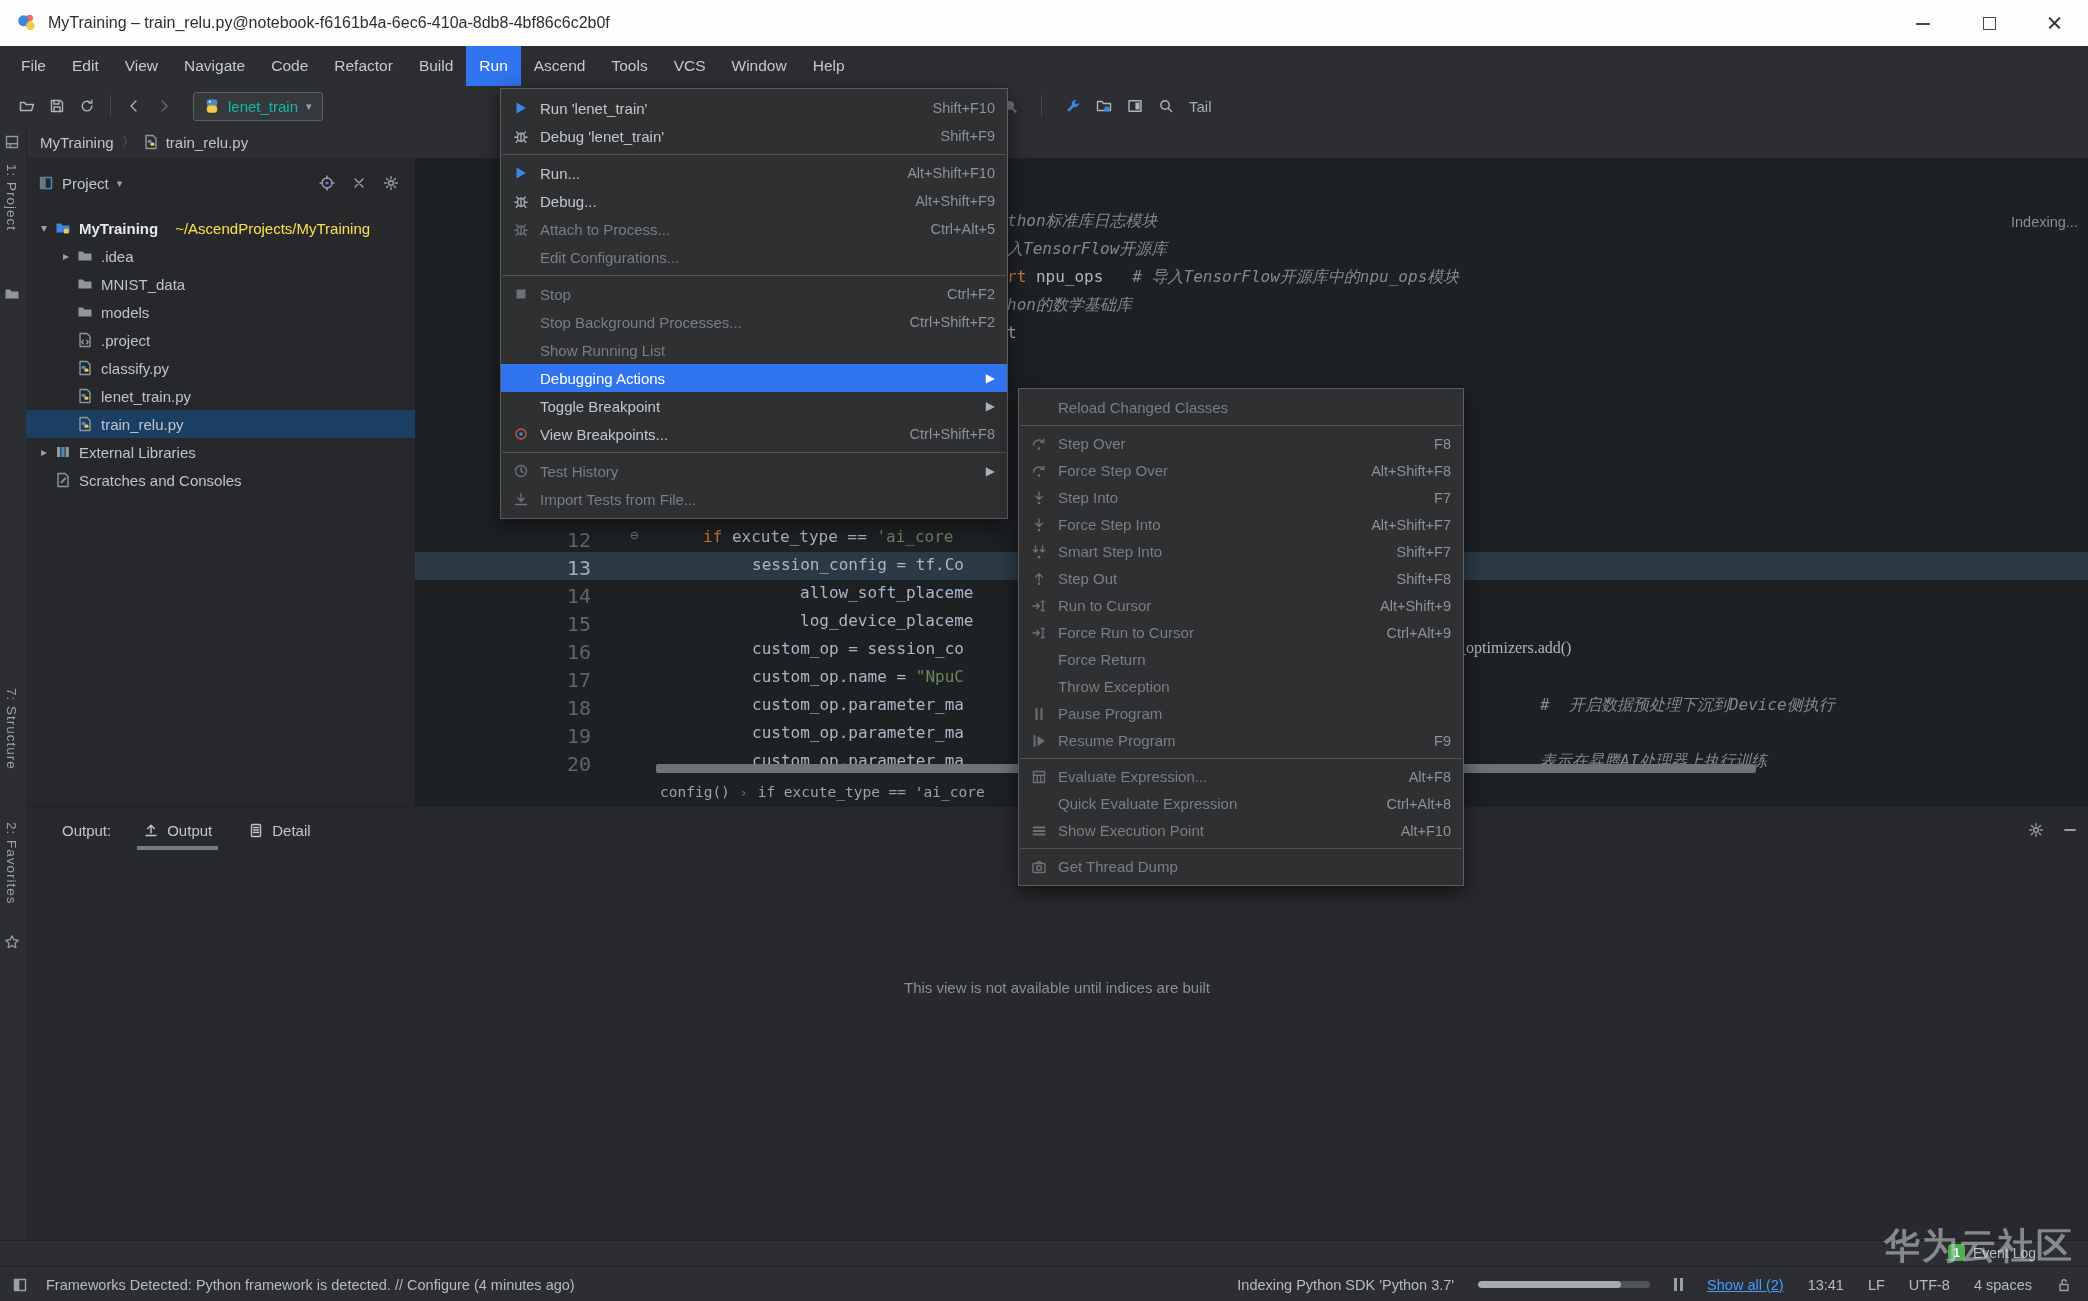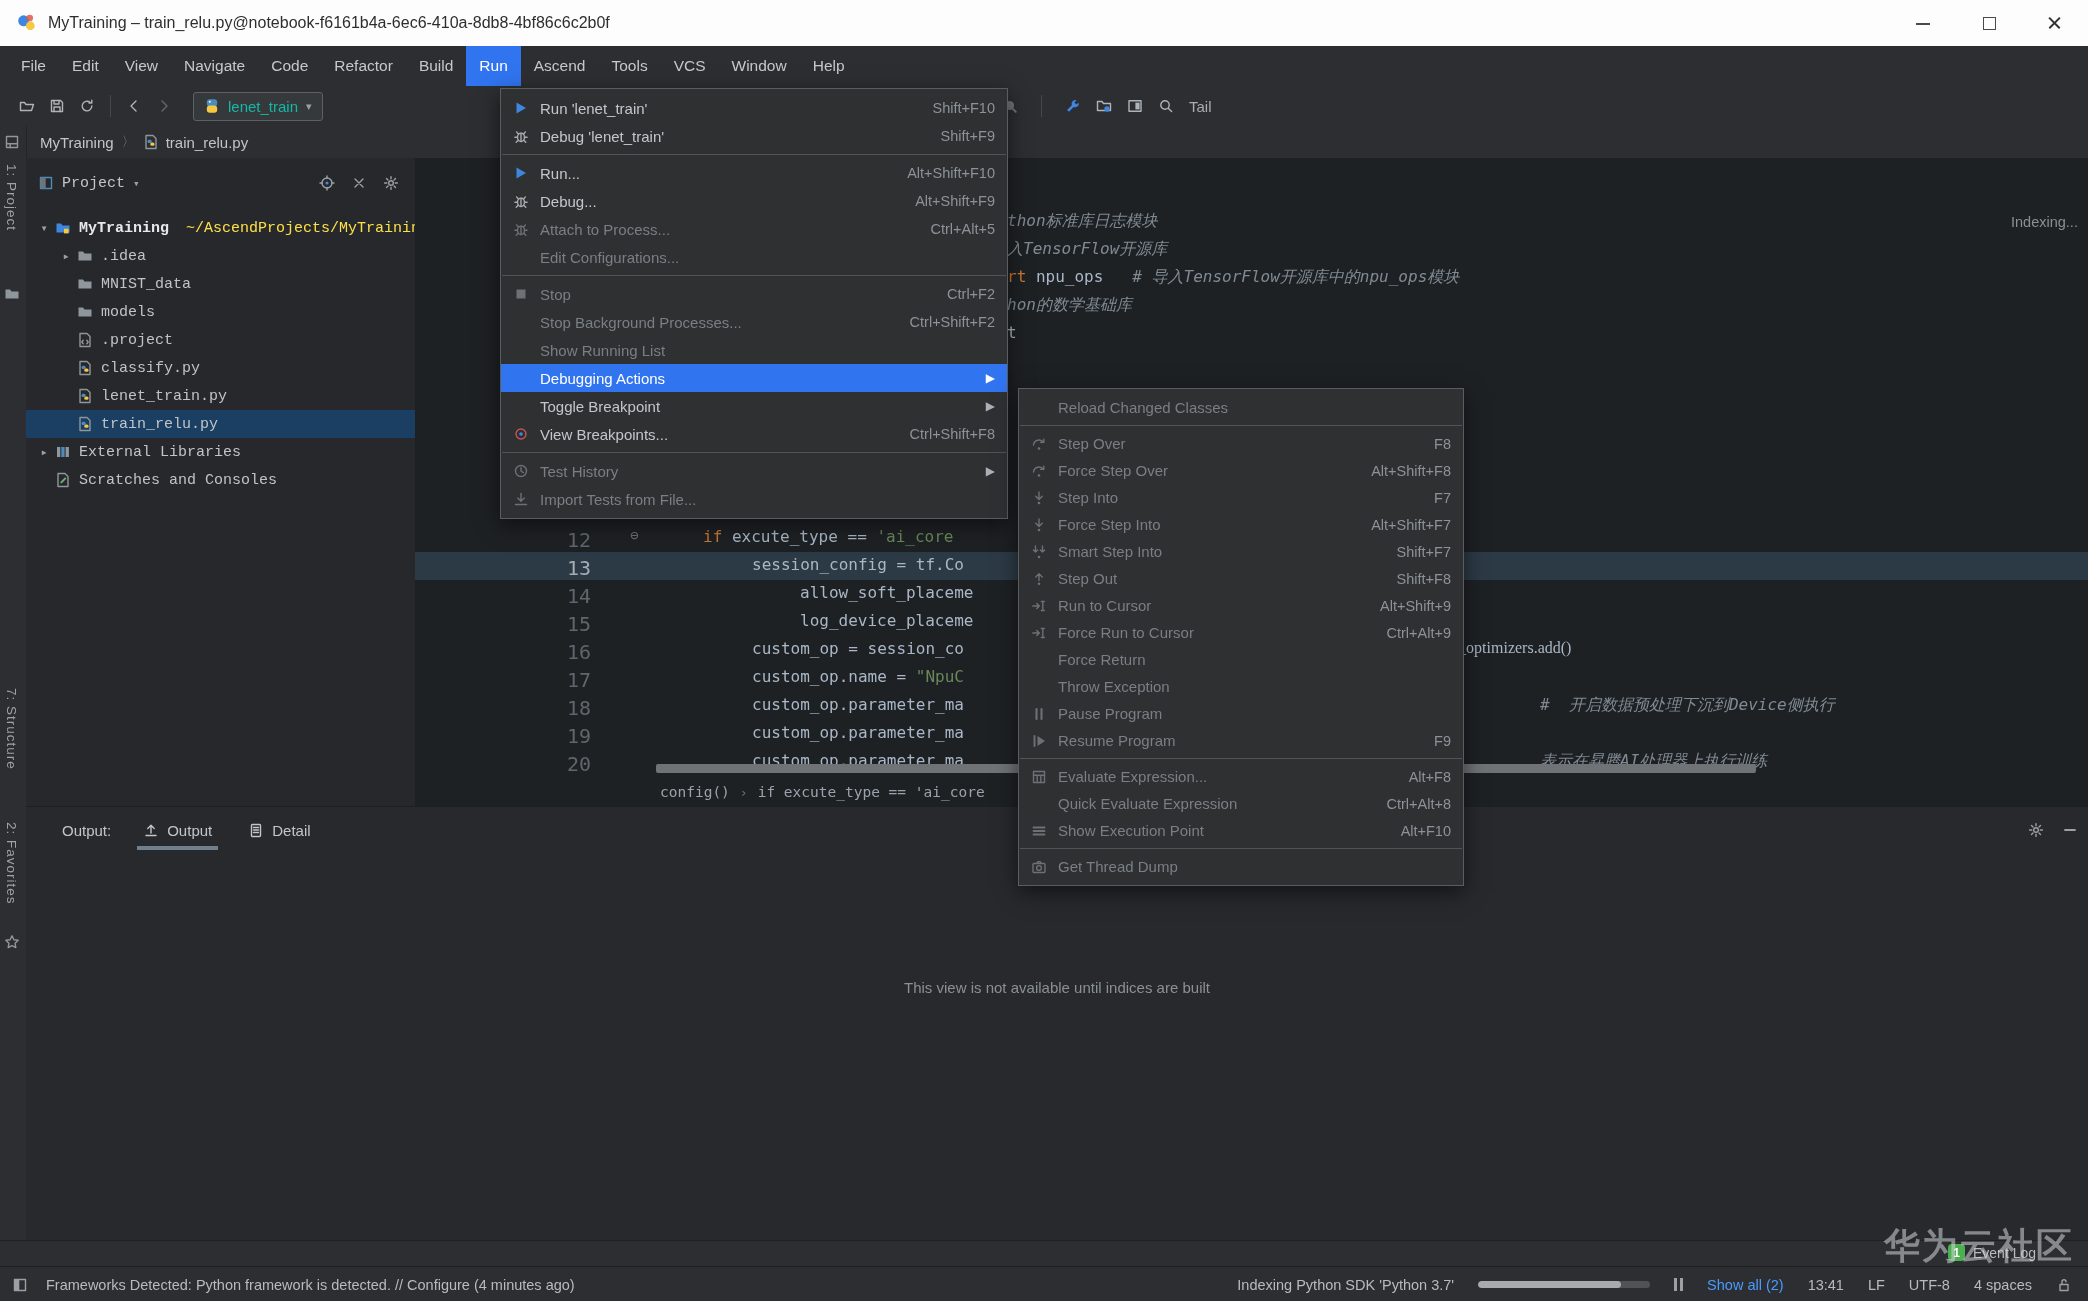--- a/index.html
+++ b/index.html
@@ -44,21 +44,21 @@
   .crumb-sep{color:#787d82;margin:0 8px;font-size:13px;}
 
   
   .lstrip{position:absolute;left:0;top:126px;width:26px;bottom:61px;background:#2c2e31;
     border-right:1px solid #222426;}
   .v-label{position:absolute;left:4px;writing-mode:vertical-rl;font-size:13.5px;color:#9da3a8;letter-spacing:1px;}
   .strip-ic{position:absolute;left:4px;color:#8f969c;}
 
   
   .project-panel{position:absolute;left:26px;top:158px;width:389px;height:648px;background:#26282b;
-    border-right:2px solid #14b8a6;overflow:hidden;font-family:Liberation Mono, monospace;}
+    border-right:2px solid #14b8a6;overflow:hidden;}
   .pp-header{height:38px;display:flex;align-items:center;padding:6px 10px 0 12px;font-size:15px;color:#c2c6ca;}
   .pp-header .car{margin-left:8px;color:#9aa0a5;font-size:11px;}
   .pp-actions{margin-left:auto;display:flex;gap:16px;color:#9aa0a5;padding-right:6px;}
   .tree{margin-top:12px;}
   .tree-row{height:28px;display:flex;align-items:center;font-size:15px;color:#bfc4c9;white-space:nowrap;}
   .tree-row.selected{background:#1b3e63;}
   .chev{width:20px;text-align:center;color:#9aa0a5;font-size:12px;flex:none;}
   .t-ic{width:18px;margin-right:7px;flex:none;}
   .t-label.bold{font-weight:bold;color:#e6e9ec;}
   .t-path{color:#fde047;margin-left:17px;overflow:hidden;}
@@ -97,21 +97,21 @@
 
   
   .statusbar{position:absolute;left:0;right:0;top:1266px;height:35px;background:#2c2e31;
     border-top:1px solid #1e2022;display:flex;align-items:center;font-size:14.5px;color:#b7bbbf;}
   .sb-left{display:flex;align-items:center;gap:18px;padding-left:12px;}
   .sb-right{margin-left:auto;display:flex;align-items:center;gap:24px;padding-right:16px;}
   .progress{width:172px;height:7px;border-radius:4px;background:#505356;overflow:hidden;}
   .progress .fill{height:100%;background:#a8abae;border-radius:4px;}
   .pause-ic{display:inline-flex;gap:3px;}
   .pause-ic i{width:3px;height:13px;background:#9aa0a5;display:block;}
-  .link{color:#4a9bff;}
+  .link{color:#4a9bff;text-decoration:underline;}
 
   
   .popup{position:absolute;background:#2e3032;border:1px solid #5a5d60;
     box-shadow:0 6px 20px rgba(0,0,0,.55);padding:5px 0;font-size:15px;z-index:60;}
   #run-menu{left:500px;top:88px;width:506px;}
   #debug-submenu{left:1018px;top:388px;width:444px;z-index:61;}
   .pm-item{height:28px;display:flex;align-items:center;padding:0 12px 0 10px;color:#c3c7cc;}
   #debug-submenu .pm-item{height:27px;}
   .pm-ic{width:20px;margin-right:9px;color:#a6acb2;flex:none;}
   .pm-right{margin-left:auto;display:flex;align-items:flex-start;gap:10px;padding-left:30px;

